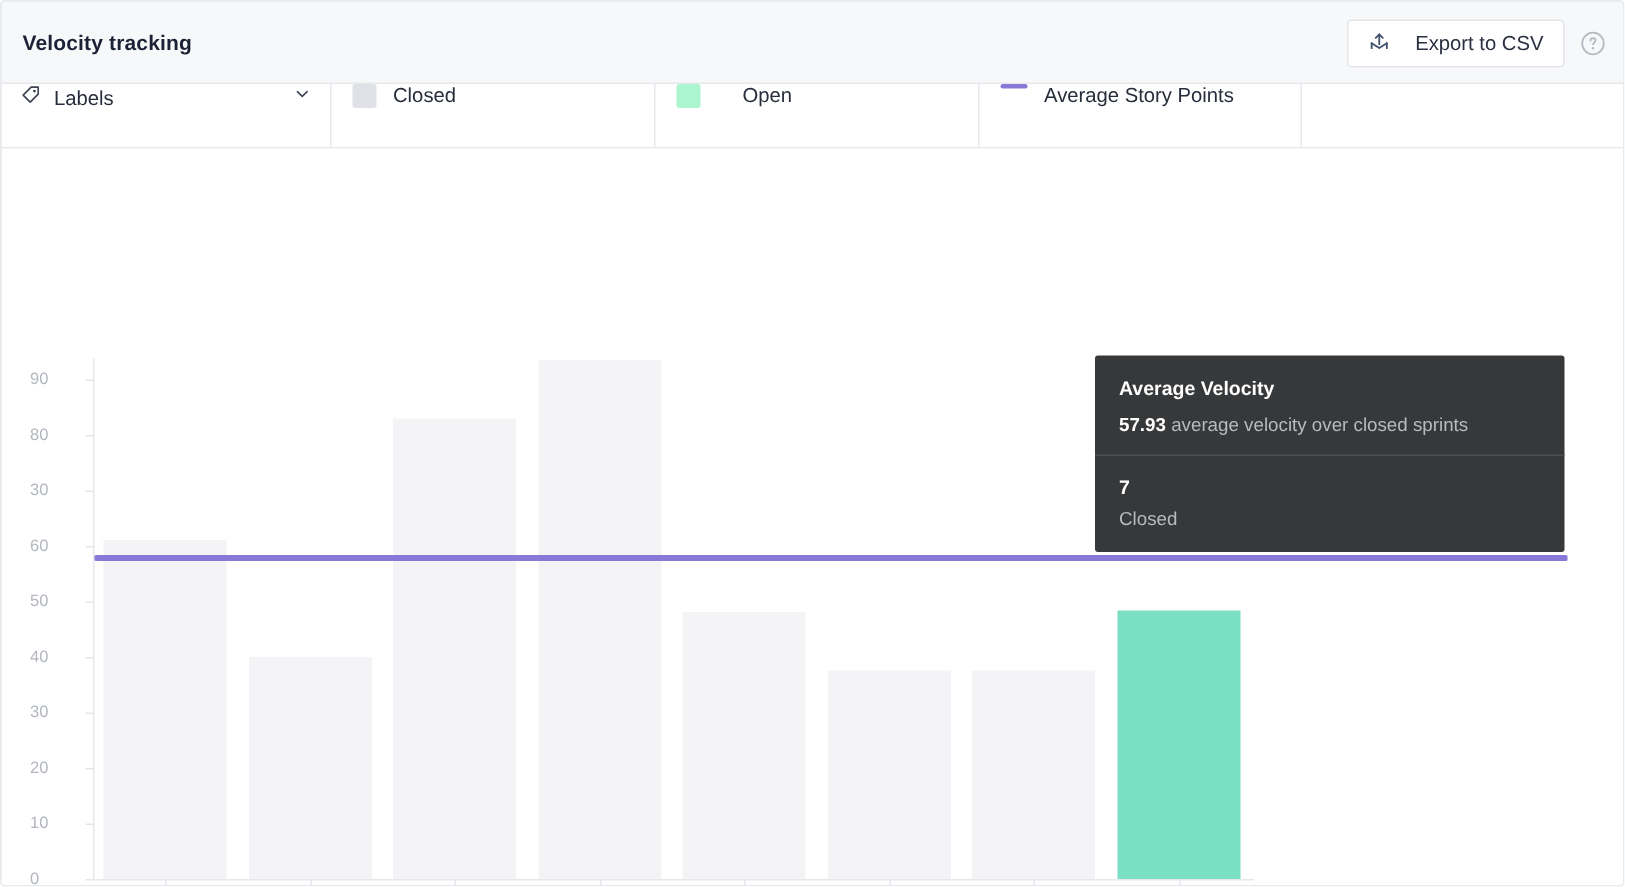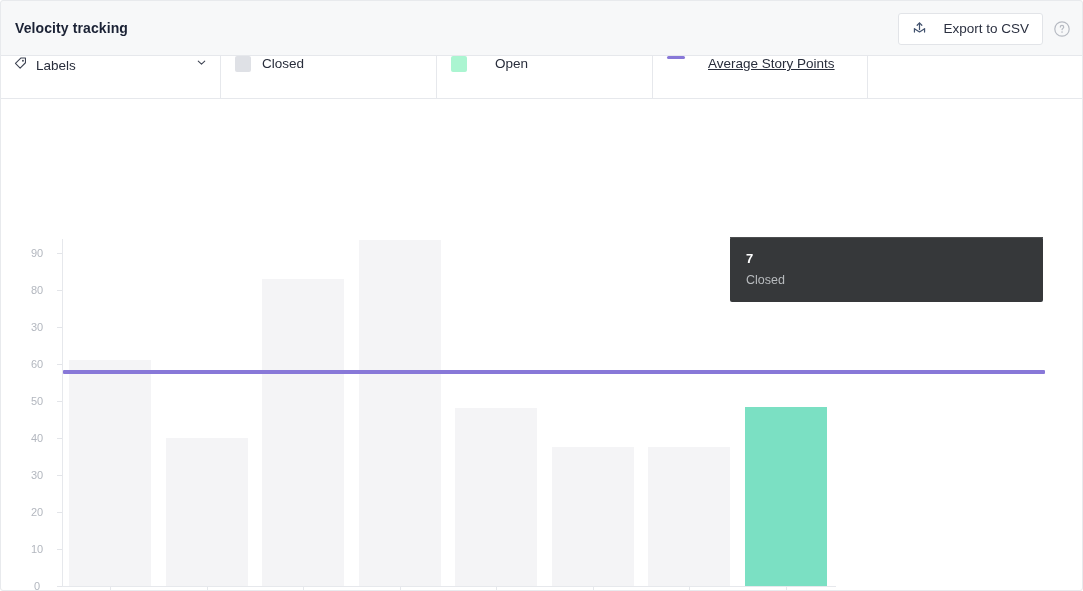--- a/index.html
+++ b/index.html
@@ -56,33 +56,33 @@
   .legend-cell {
     display: flex; align-items: flex-start;
     border-right: 1px solid #e6e8ec;
     font-size: 13.5px; color: #282d3b;
   }
   .legend-cell:last-child { border-right: none; }
   .cell-labels { width: 220px; padding: 0 12px; justify-content: space-between; cursor: pointer; }
   .labels-left { display:flex; align-items:center; gap: 8px; }
   .cell-closed { width: 216px; padding-left: 14px; gap: 11px; }
   .cell-open   { width: 216px; padding-left: 14px; gap: 28px; }
-  .cell-avg    { width: 215px; padding-left: 14px; gap: 23px; text-decoration: underline; }
+  .cell-avg    { width: 215px; padding-left: 14px; gap: 11px; }
   .cell-rest   { flex: 1; }
   .swatch { width: 16px; height: 16px; border-radius: 2px; display:block; }
   .dashline { width: 18px; height: 3px; border-radius: 2px; display:block; }
 
   
   .chart-area { position: relative; width: 1083px; height: 491px; background:#fff; }
   .plot { position: absolute; left: 0; top: 0; width: 1083px; height: 491px; }
 
   .ytick-label {
     position: absolute;
     font-size: 11px; color: #b3b7bf;
-    text-align: center; width: 34px;
+    text-align: left; width: 34px;
     transform: translateY(-50%);
     white-space: nowrap;
   }
   .ytick-mark {
     position: absolute; height: 1px; width: 5px;
     background: #e3e5e9;
   }
   .y-axis-line {
     position: absolute; left: 61px; top: 140px;
     width: 1px; height: 348px; background: #e6e8ec;
@@ -236,20 +236,27 @@
         <div class="bar" style="left: 647.25px; width: 82px; top: 348.25px; height: 138.75px; background: rgb(244, 244, 246);"></div>
         <div class="xtick-mark" style="left: 688px;"></div>
         <div class="xtick-label" style="left: 668px; top: 520px;">Sprint 12</div>
         <div class="bar open" style="left: 743.75px; width: 82px; top: 307.55px; height: 179.45px; background: rgb(123, 224, 195);"></div>
         <div class="xtick-mark" style="left: 785px;"></div>
         <div class="xtick-label" style="left: 764.5px; top: 520px;">Sprint 13</div>
         <div class="avg-line" style="left: 62px; width: 982px; top: 270.659px; background: rgb(136, 120, 216);"></div>
       </div>
 
     <div class="tooltip">
+      <div class="tt-top">
+        <div class="tt-title">Average Velocity</div>
+        <div class="tt-sub">
+          <b>57.93</b>
+          <span>average velocity over closed sprints</span>
+        </div>
+      </div>
       <div class="tt-div"></div>
       <div class="tt-bottom">
         <div class="tt-col">
           <div class="tt-val">7</div>
           <div class="tt-lab">Closed</div>
         </div>
       </div>
     </div>
   </div>
 </div>

